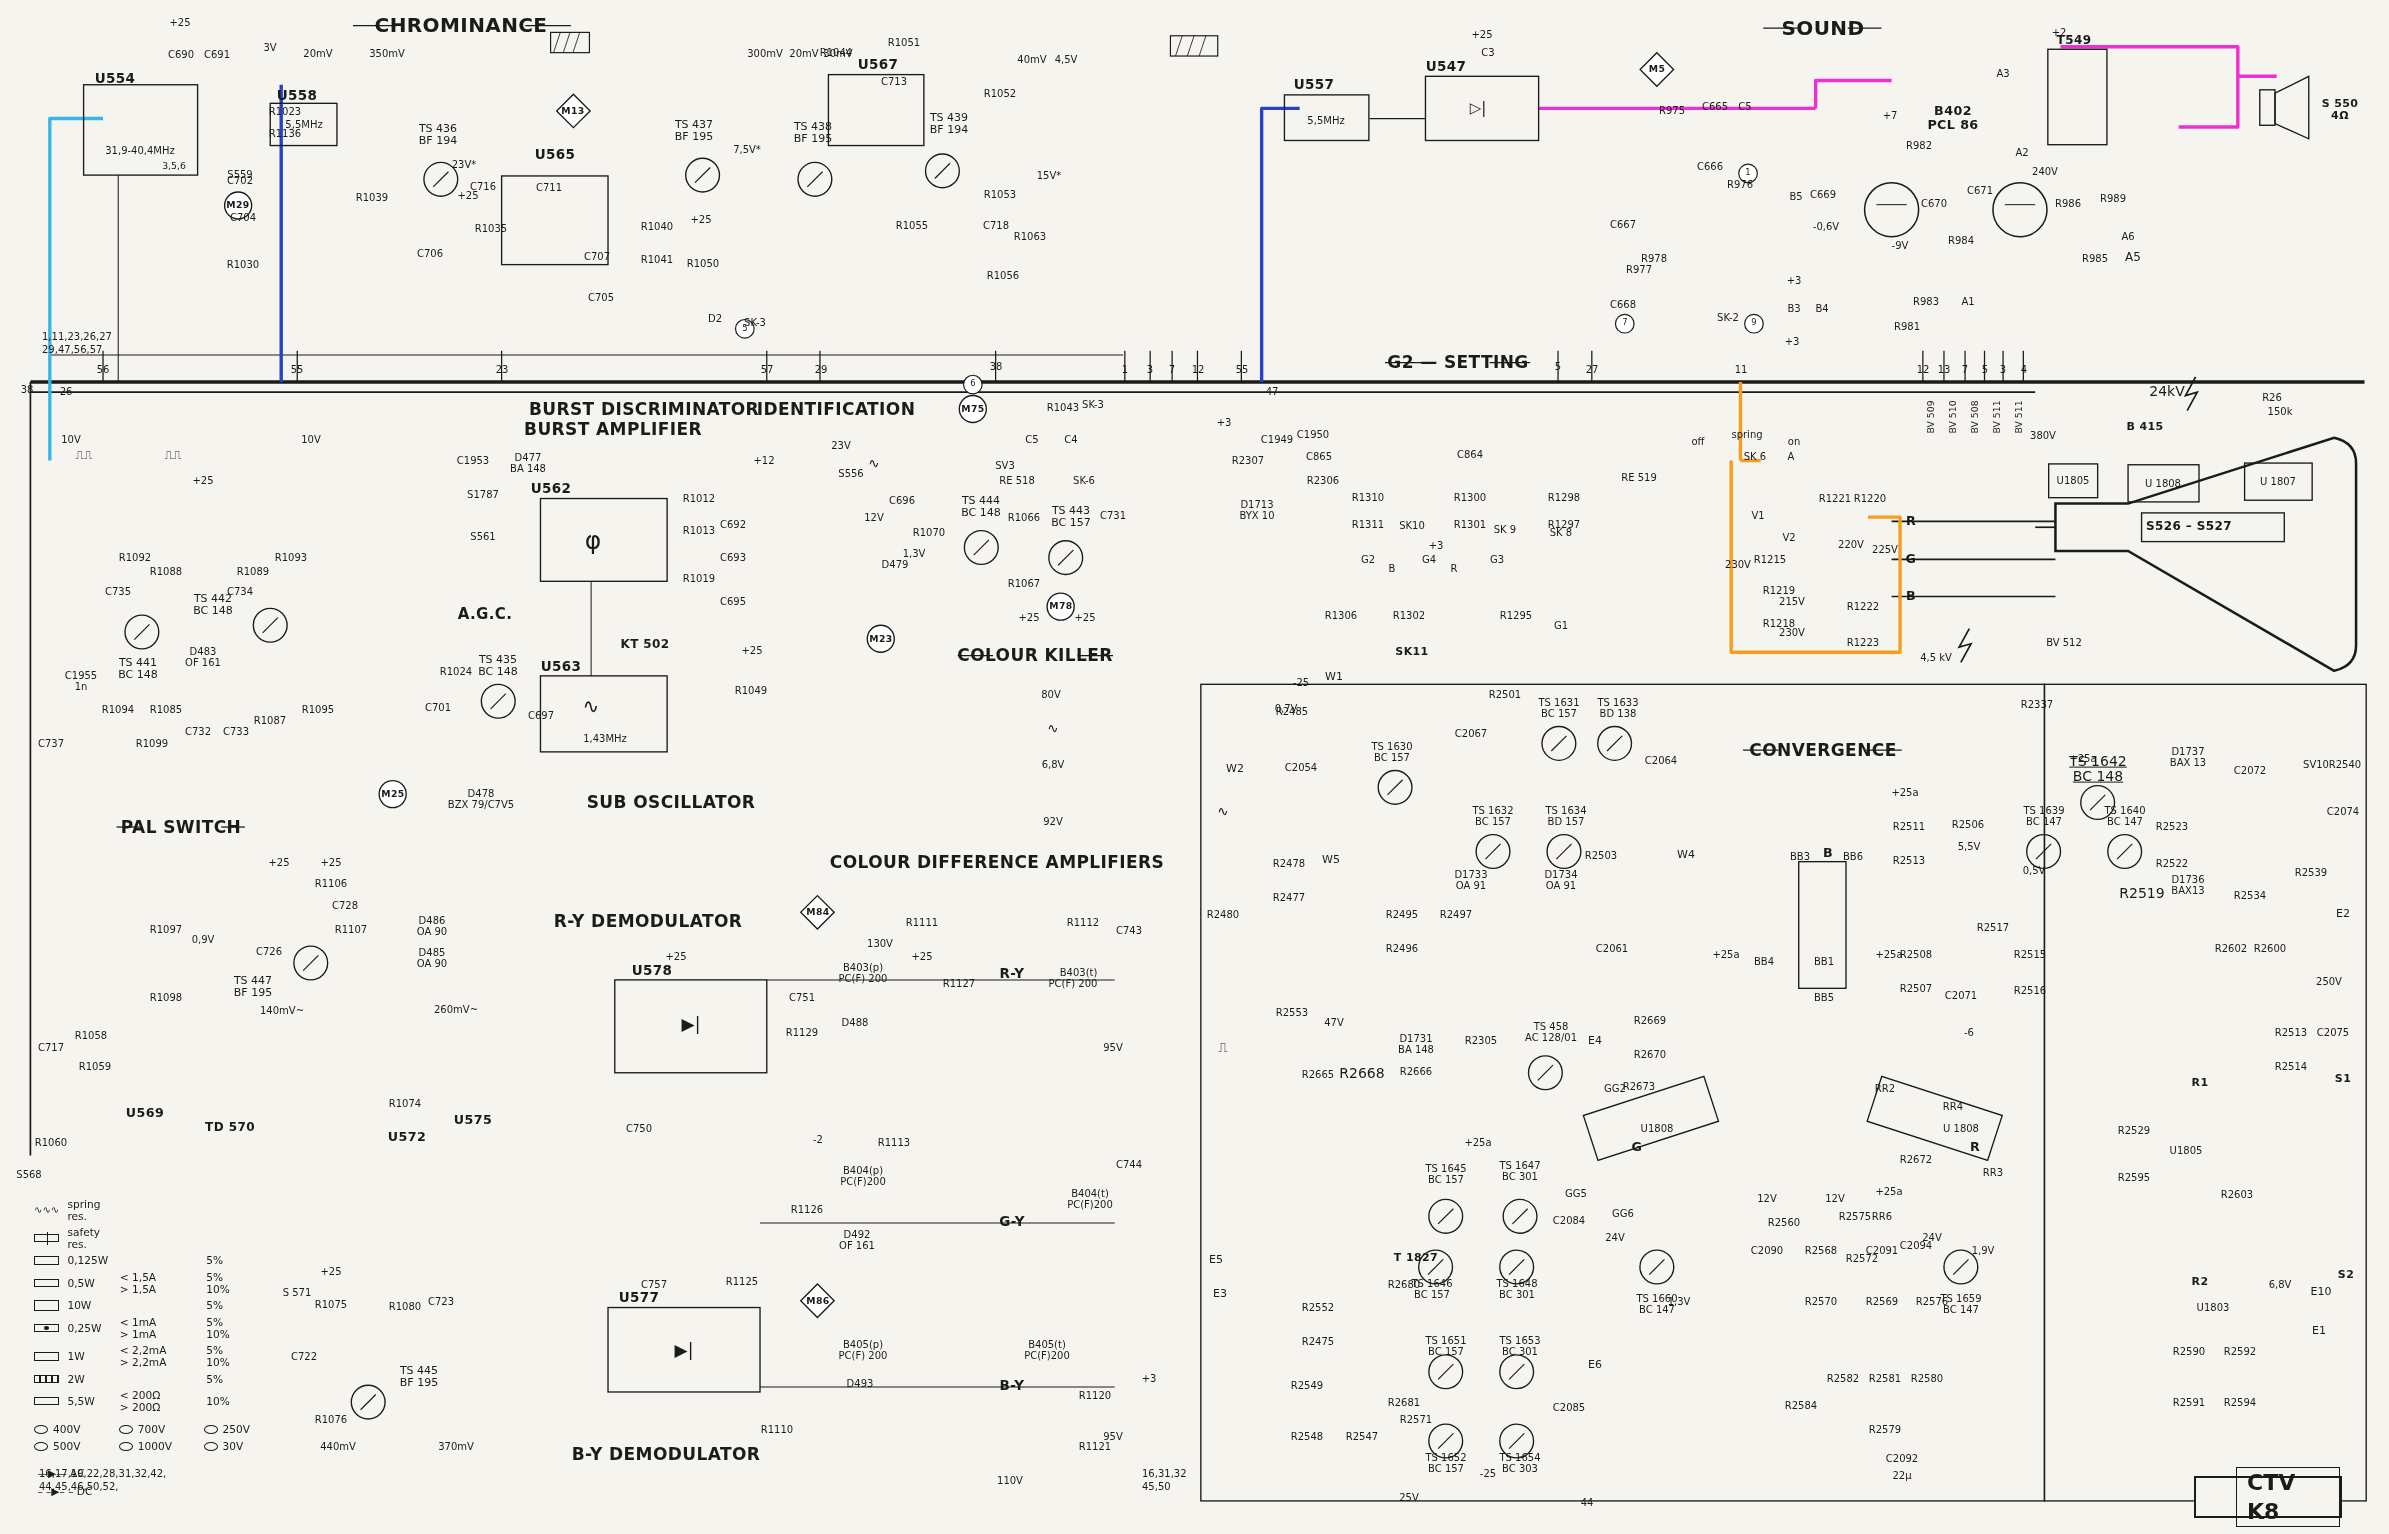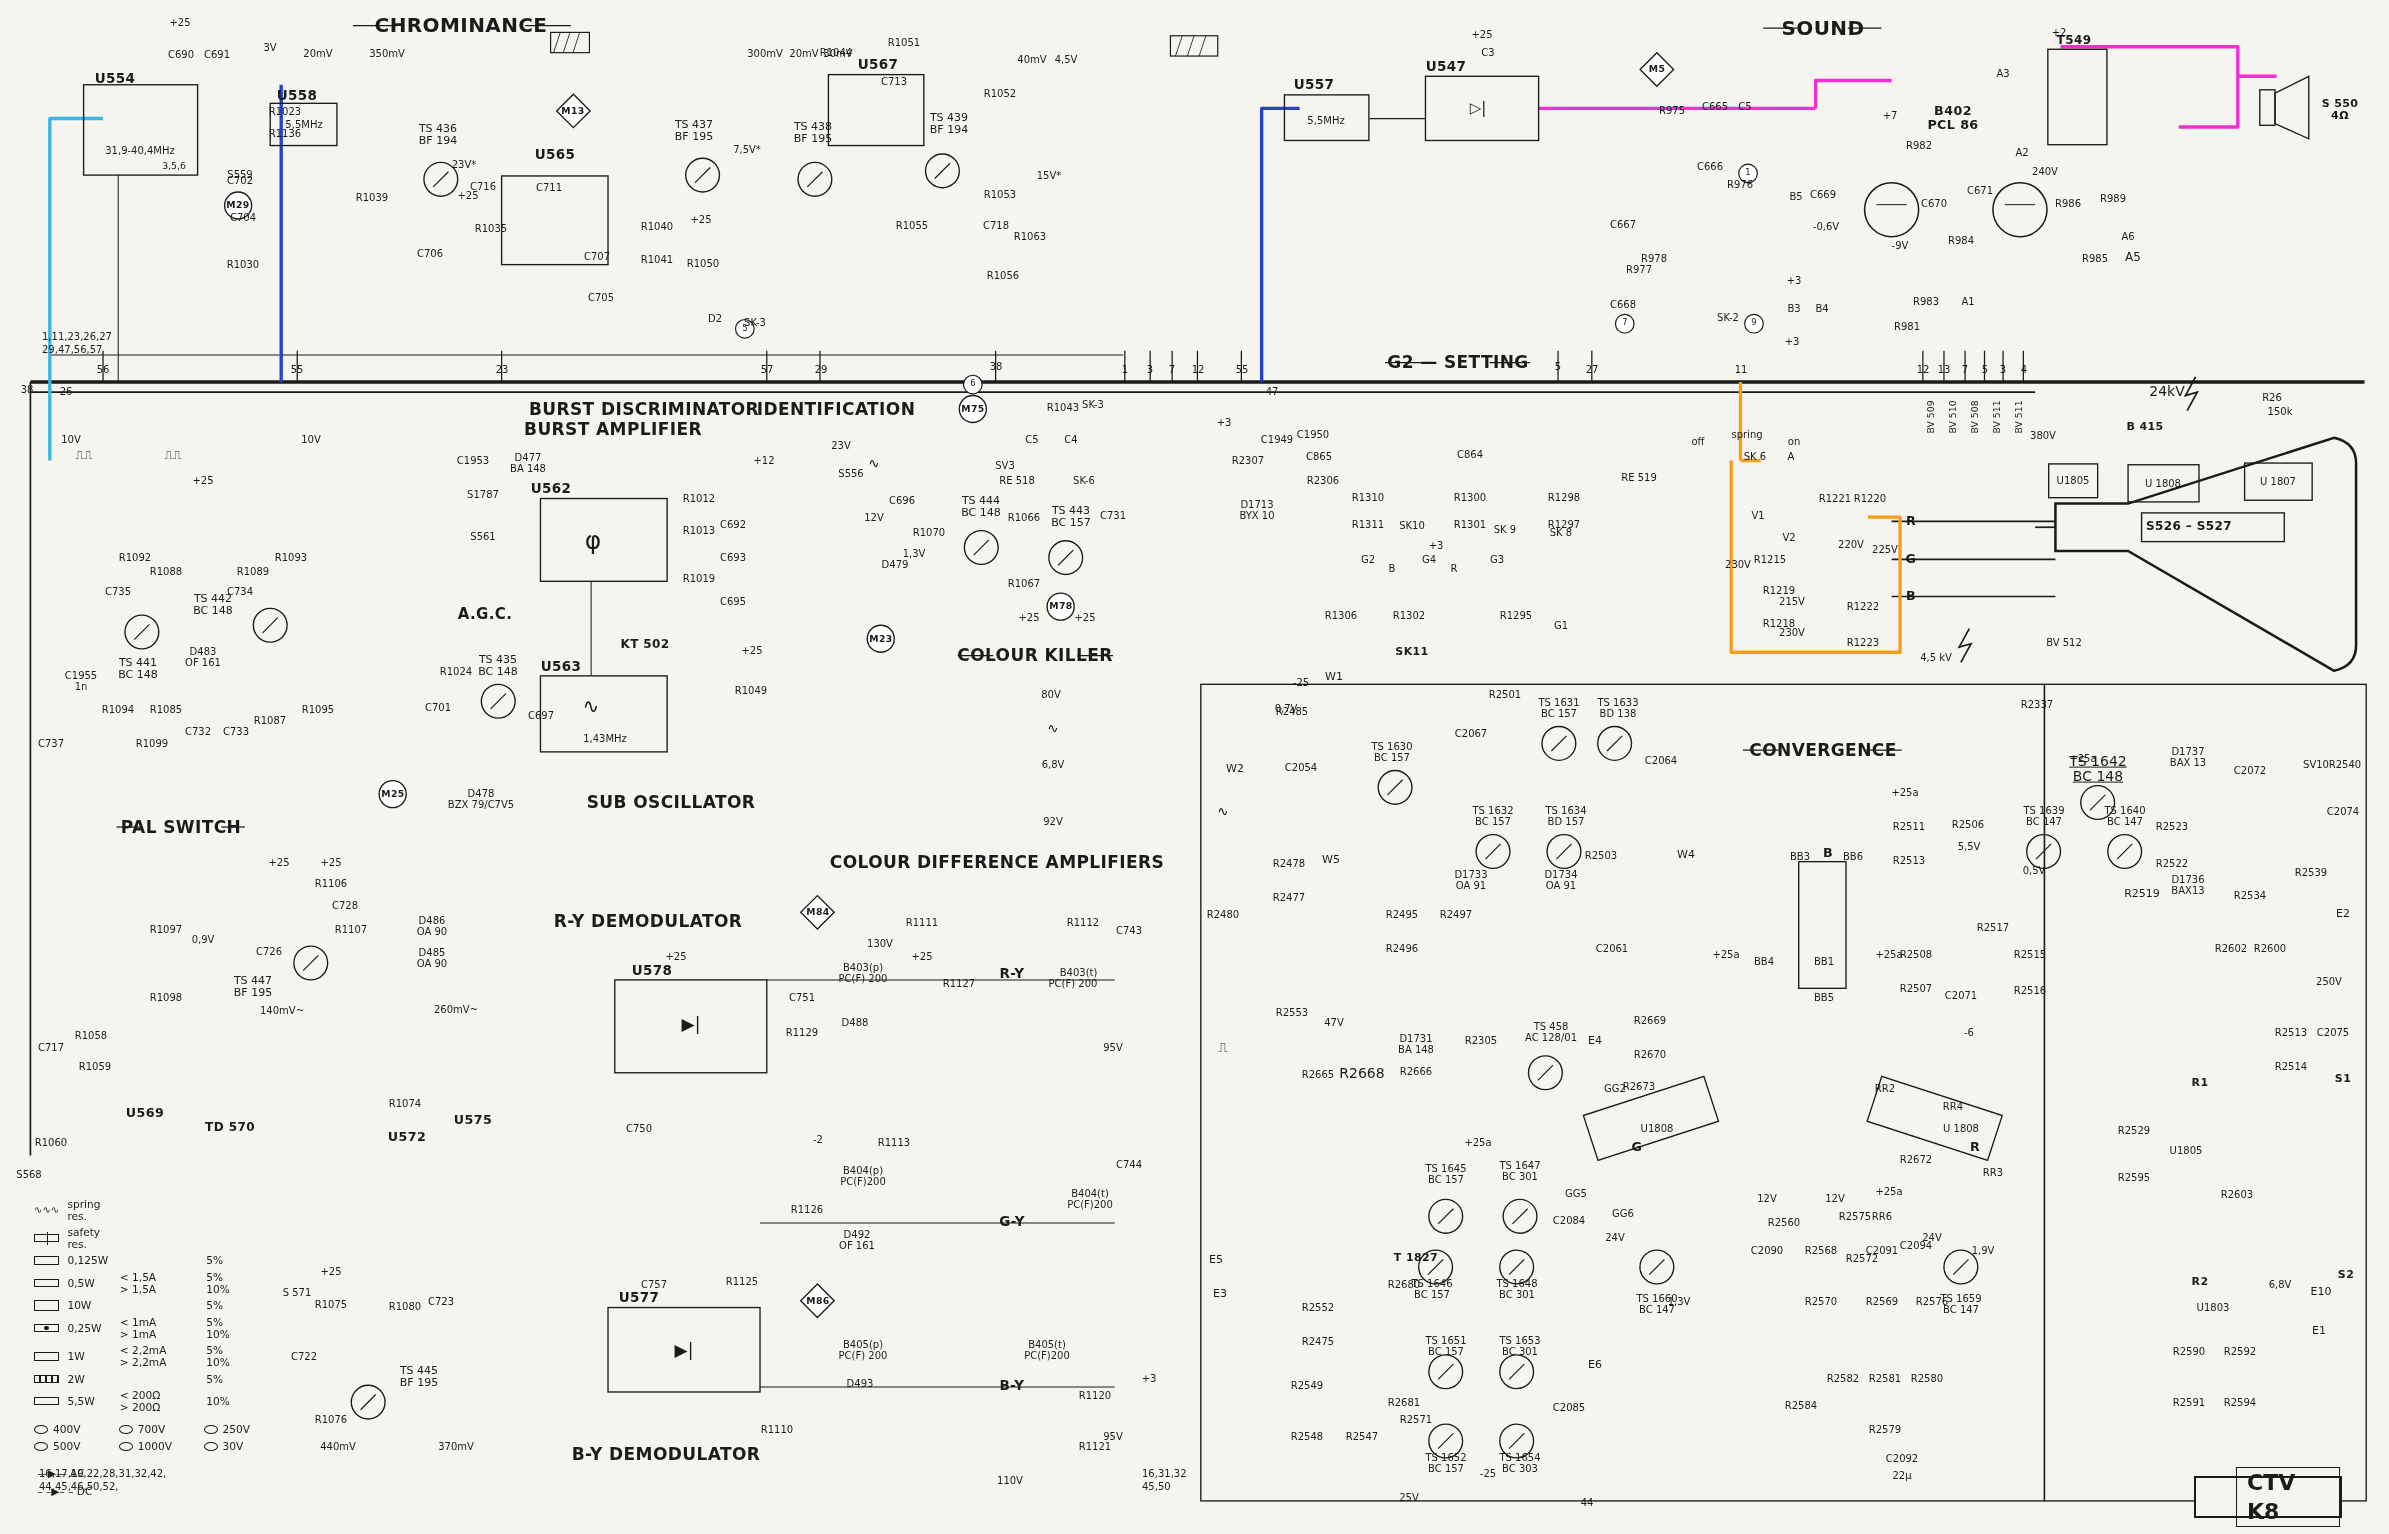--- a/index.html
+++ b/index.html
@@ -712,21 +712,21 @@
       <span class="lbl" style="left: 2030px; top: 990px; font-size: 10px;">R2516</span>
       <span class="lbl" style="left: 1969px; top: 1032px; font-size: 10px;">-6</span>
       <span class="lbl" style="left: 1905px; top: 792px; font-size: 10px;">+25a</span>
       <span class="lbl" style="left: 2083px; top: 758px; font-size: 10px;">+25a</span>
       <span class="lbl" style="left: 1726px; top: 954px; font-size: 10px;">+25a</span>
       <span class="lbl" style="left: 1889px; top: 954px; font-size: 10px;">+25a</span>
       <span class="lbl" style="left: 1478px; top: 1142px; font-size: 10px;">+25a</span>
       <span class="lbl" style="left: 1889px; top: 1191px; font-size: 10px;">+25a</span>
       <span class="lbl" style="left: 2172px; top: 826px; font-size: 10px;">R2523</span>
       <span class="lbl" style="left: 2172px; top: 863px; font-size: 10px;">R2522</span>
-      <span class="lbl" style="left: 2142px; top: 894px; font-size: 11px;">R2519</span>
+      <span class="lbl" style="left: 2142px; top: 894px; font-size: 14px;">R2519</span>
       <span class="lbl" style="left: 2188px; top: 757px; font-size: 10px;">D1737
 BAX 13</span>
       <span class="lbl" style="left: 2250px; top: 770px; font-size: 10px;">C2072</span>
       <span class="lbl" style="left: 2188px; top: 885px; font-size: 10px;">D1736
 BAX13</span>
       <span class="lbl" style="left: 2250px; top: 895px; font-size: 10px;">R2534</span>
       <span class="lbl" style="left: 2311px; top: 872px; font-size: 10px;">R2539</span>
       <span class="lbl" style="left: 2343px; top: 811px; font-size: 10px;">C2074</span>
       <span class="lbl" style="left: 2343px; top: 914px; font-size: 11px;">E2</span>
       <span class="lbl" style="left: 2329px; top: 981px; font-size: 10px;">250V</span>

